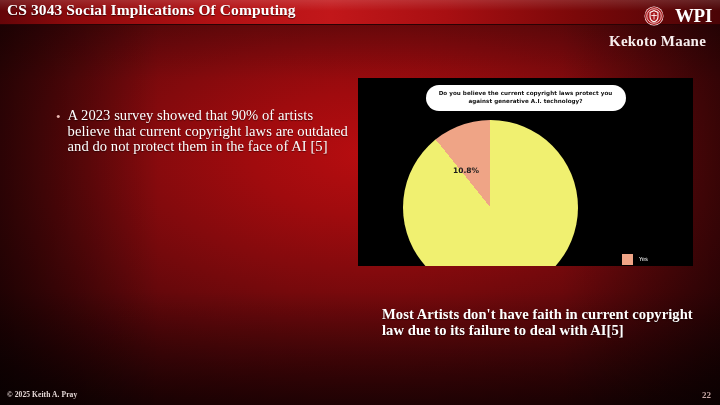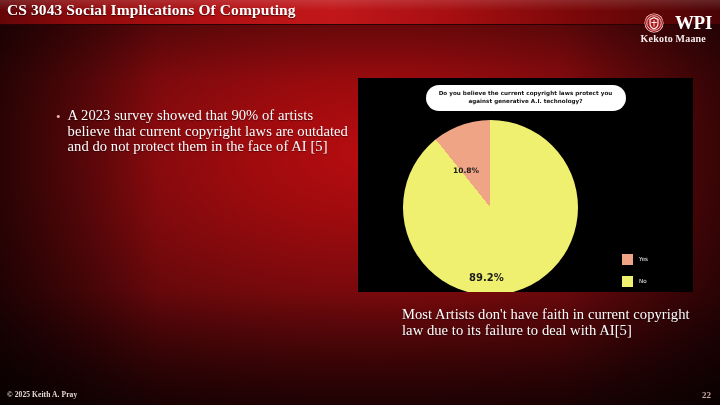--- a/index.html
+++ b/index.html
@@ -68,21 +68,21 @@
     font-weight: bold;
     color: #ffffff;
     letter-spacing: 0.1px;
     white-space: nowrap;
     text-shadow: 0 1px 1px rgba(0,0,0,0.6);
   }
   
   .wpi-logo {
     position: absolute;
     right: 8px;
-    top: 13px;
+    top: 6px;
     display: flex;
     align-items: center;
     gap: 11px;
   }
   .wpi-seal {
     width: 20px;
     height: 20px;
     flex: 0 0 auto;
   }
   .wpi-word {
@@ -91,21 +91,21 @@
     color: #ffffff;
     letter-spacing: -0.3px;
     line-height: 20px;
     font-family: "Liberation Serif", serif;
   }
   
   .author {
     position: absolute;
     right: 14px;
     top: 33px;
-    font-size: 10px;
+    font-size: 15px;
     font-weight: bold;
     color: #f7eeee;
     letter-spacing: 0.2px;
   }
   
   .slide-title {
     position: absolute;
     left: 56px;
     top: 47px;
     font-size: 25px;
@@ -136,21 +136,21 @@
     color: #ffffff;
     letter-spacing: 0.05px;
     text-shadow: 0 1px 1px rgba(0,0,0,0.5);
   }
   
   .chart-panel {
     position: absolute;
     left: 358px;
     top: 78px;
     width: 335px;
-    height: 214px;
+    height: 188px;
     background: #000000;
     overflow: hidden;
   }
   .chart-caption-pill {
     position: absolute;
     left: 50%;
     transform: translateX(-50%);
     top: 7px;
     width: 200px;
     box-sizing: border-box;
@@ -220,26 +220,25 @@
     color: #f2f2f2;
     line-height: 7px;
   }
   
   .chart-note {
     position: absolute;
     left: 382px;
     top: 307px;
     width: 312px;
     font-size: 14.6px;
-    font-weight: normal;
+    font-weight: bold;
     line-height: 15.6px;
     color: #ffffff;
     letter-spacing: 0.05px;
     text-shadow: 0 1px 1px rgba(0,0,0,0.5);
-    margin-left: 20px;
   }
   
   .footer-copyright {
     position: absolute;
     left: 7px;
     bottom: 6px;
     font-size: 7.5px;
     font-weight: bold;
     color: #e6d9d8;
     letter-spacing: 0.1px;

